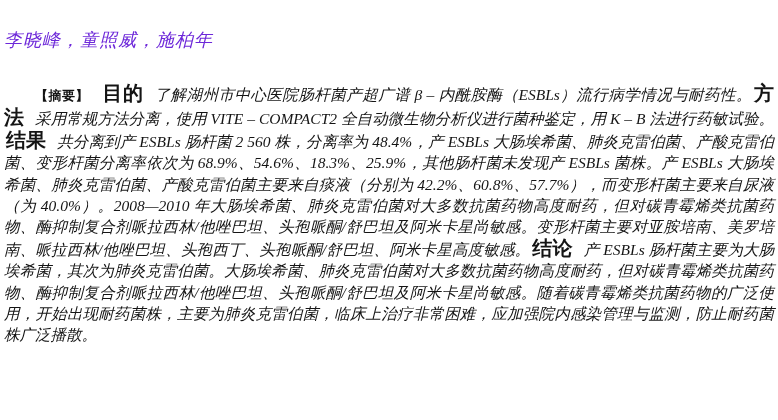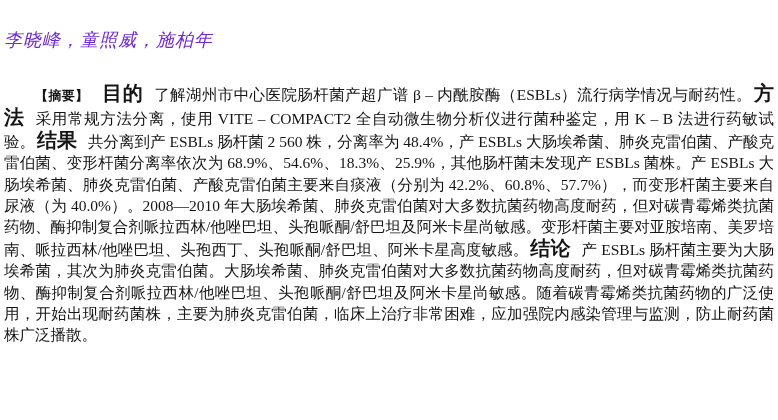--- a/index.html
+++ b/index.html
@@ -48,21 +48,21 @@
     font-family: Liberation Mono, monospace;
     font-size: 13px;
   }
   .abs-hd {
     font-weight: bold;
     margin-left: 0.1em;
     margin-right: 0.55em;
     font-family: "Liberation Sans", "DejaVu Sans", sans-serif;
     font-size: 20px;
   }
-  .abs-txt { font-weight: normal; }
+  .abs-txt { font-weight: normal; font-style: italic; }
 </style>
 </head>
 <body>
 
 <div class="page">
 
 
   <p class="authors">李晓峰，童照威，施柏年</p>
 
   <p class="abstract"><b class="abs-label">【摘要】</b><b class="abs-hd">目的</b><span class="abs-txt">了解湖州市中心医院肠杆菌产超广谱 β – 内酰胺酶（ESBLs）流行病学情况与耐药性。</span><b class="abs-hd">方法</b><span class="abs-txt">采用常规方法分离，使用 VITE – COMPACT2 全自动微生物分析仪进行菌种鉴定，用 K – B 法进行药敏试验。</span><b class="abs-hd">结果</b><span class="abs-txt">共分离到产 ESBLs 肠杆菌 2 560 株，分离率为 48.4%，产 ESBLs 大肠埃希菌、肺炎克雷伯菌、产酸克雷伯菌、变形杆菌分离率依次为 68.9%、54.6%、18.3%、25.9%，其他肠杆菌未发现产 ESBLs 菌株。产 ESBLs 大肠埃希菌、肺炎克雷伯菌、产酸克雷伯菌主要来自痰液（分别为 42.2%、60.8%、57.7%），而变形杆菌主要来自尿液（为 40.0%）。2008—2010 年大肠埃希菌、肺炎克雷伯菌对大多数抗菌药物高度耐药，但对碳青霉烯类抗菌药物、酶抑制复合剂哌拉西林/他唑巴坦、头孢哌酮/舒巴坦及阿米卡星尚敏感。变形杆菌主要对亚胺培南、美罗培南、哌拉西林/他唑巴坦、头孢西丁、头孢哌酮/舒巴坦、阿米卡星高度敏感。</span><b class="abs-hd">结论</b><span class="abs-txt">产 ESBLs 肠杆菌主要为大肠埃希菌，其次为肺炎克雷伯菌。大肠埃希菌、肺炎克雷伯菌对大多数抗菌药物高度耐药，但对碳青霉烯类抗菌药物、酶抑制复合剂哌拉西林/他唑巴坦、头孢哌酮/舒巴坦及阿米卡星尚敏感。随着碳青霉烯类抗菌药物的广泛使用，开始出现耐药菌株，主要为肺炎克雷伯菌，临床上治疗非常困难，应加强院内感染管理与监测，防止耐药菌株广泛播散。</span></p>

